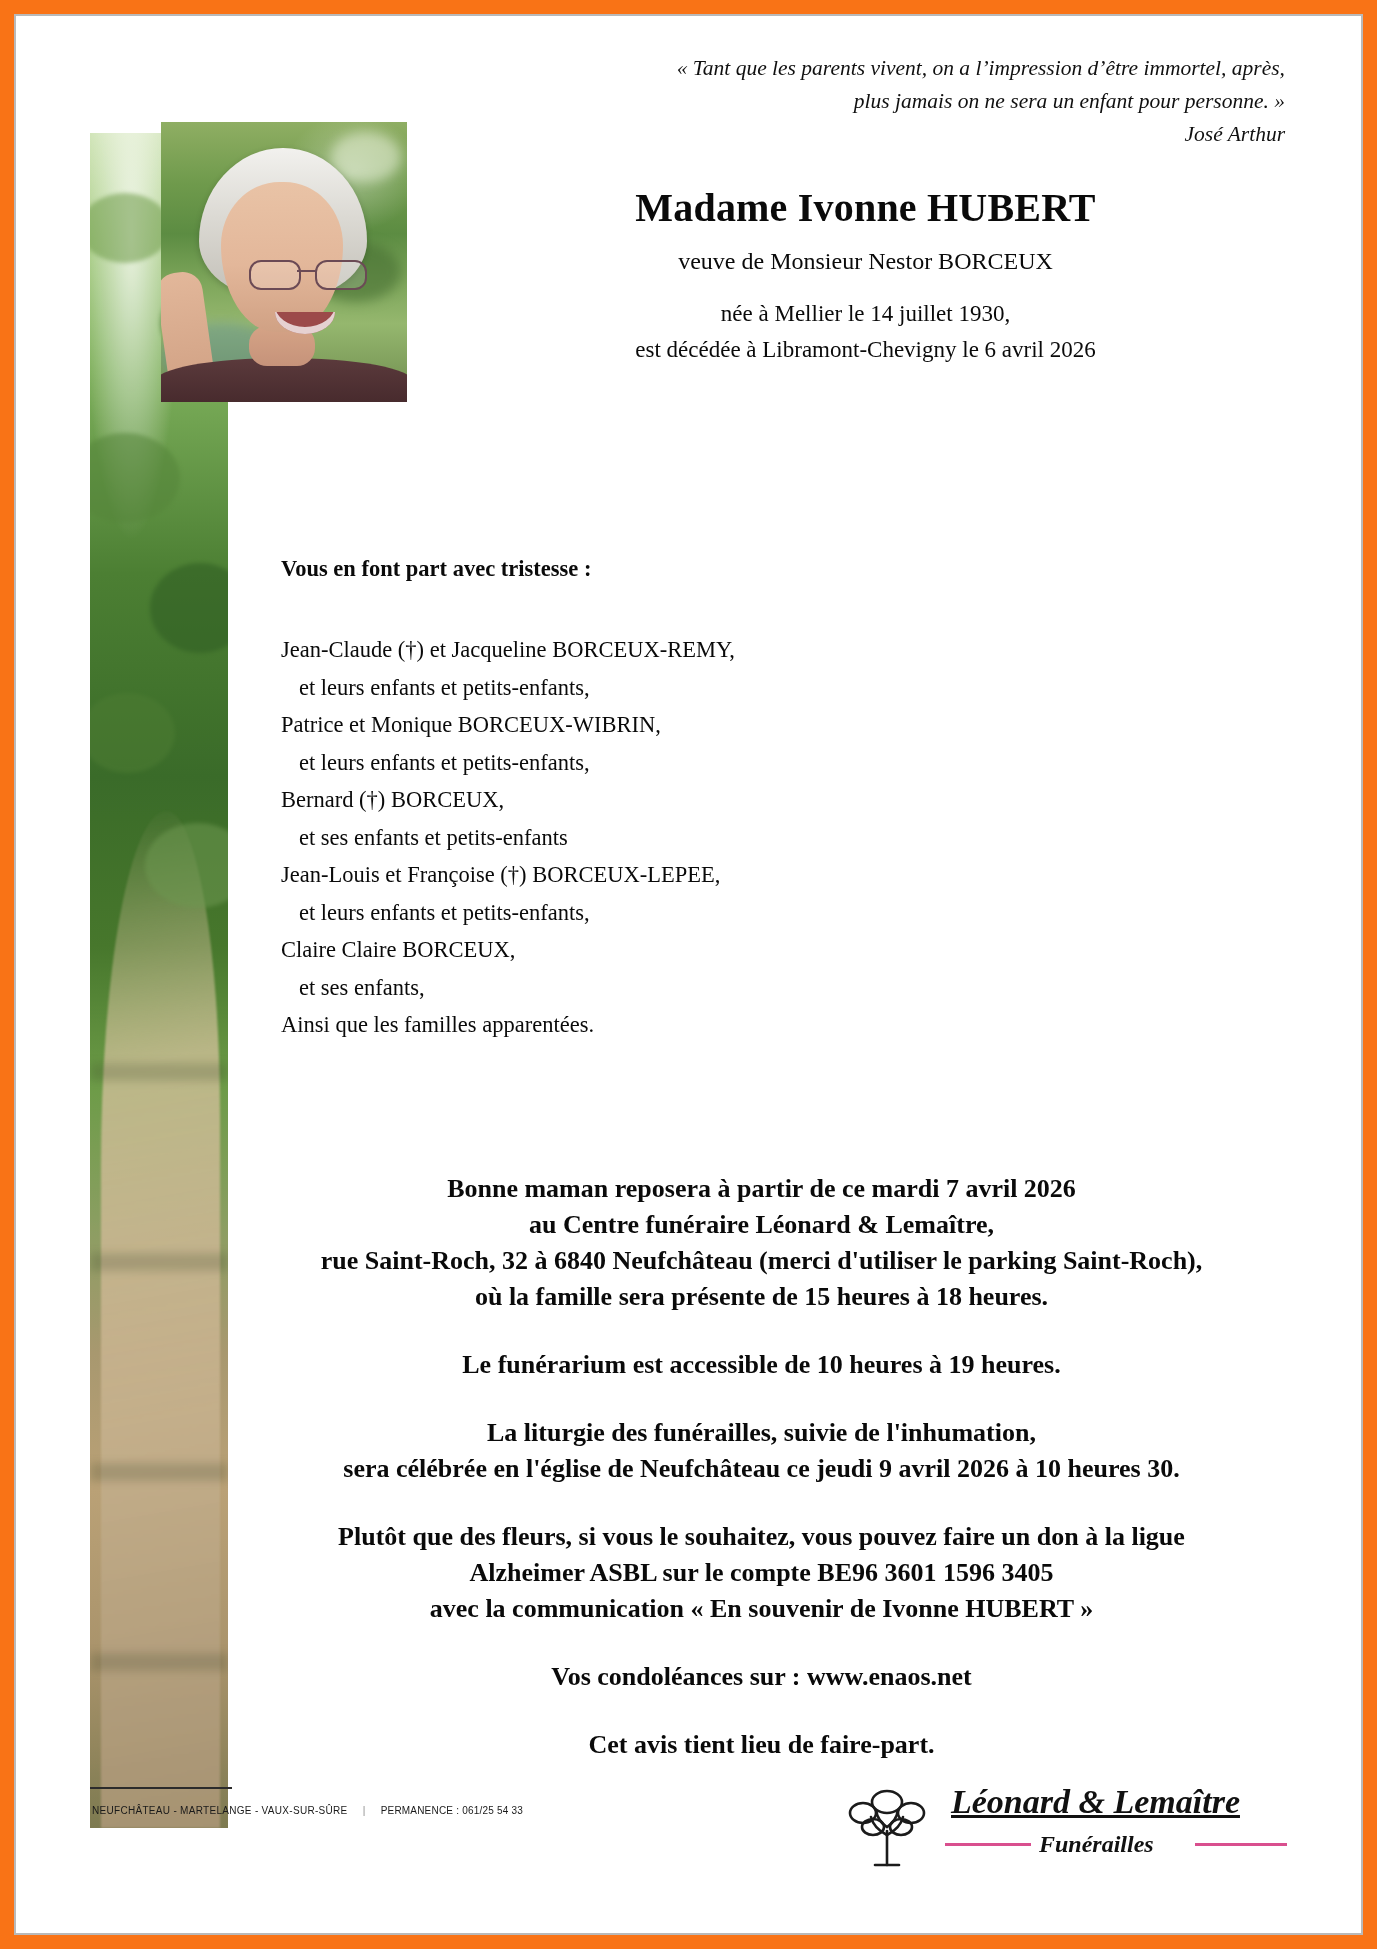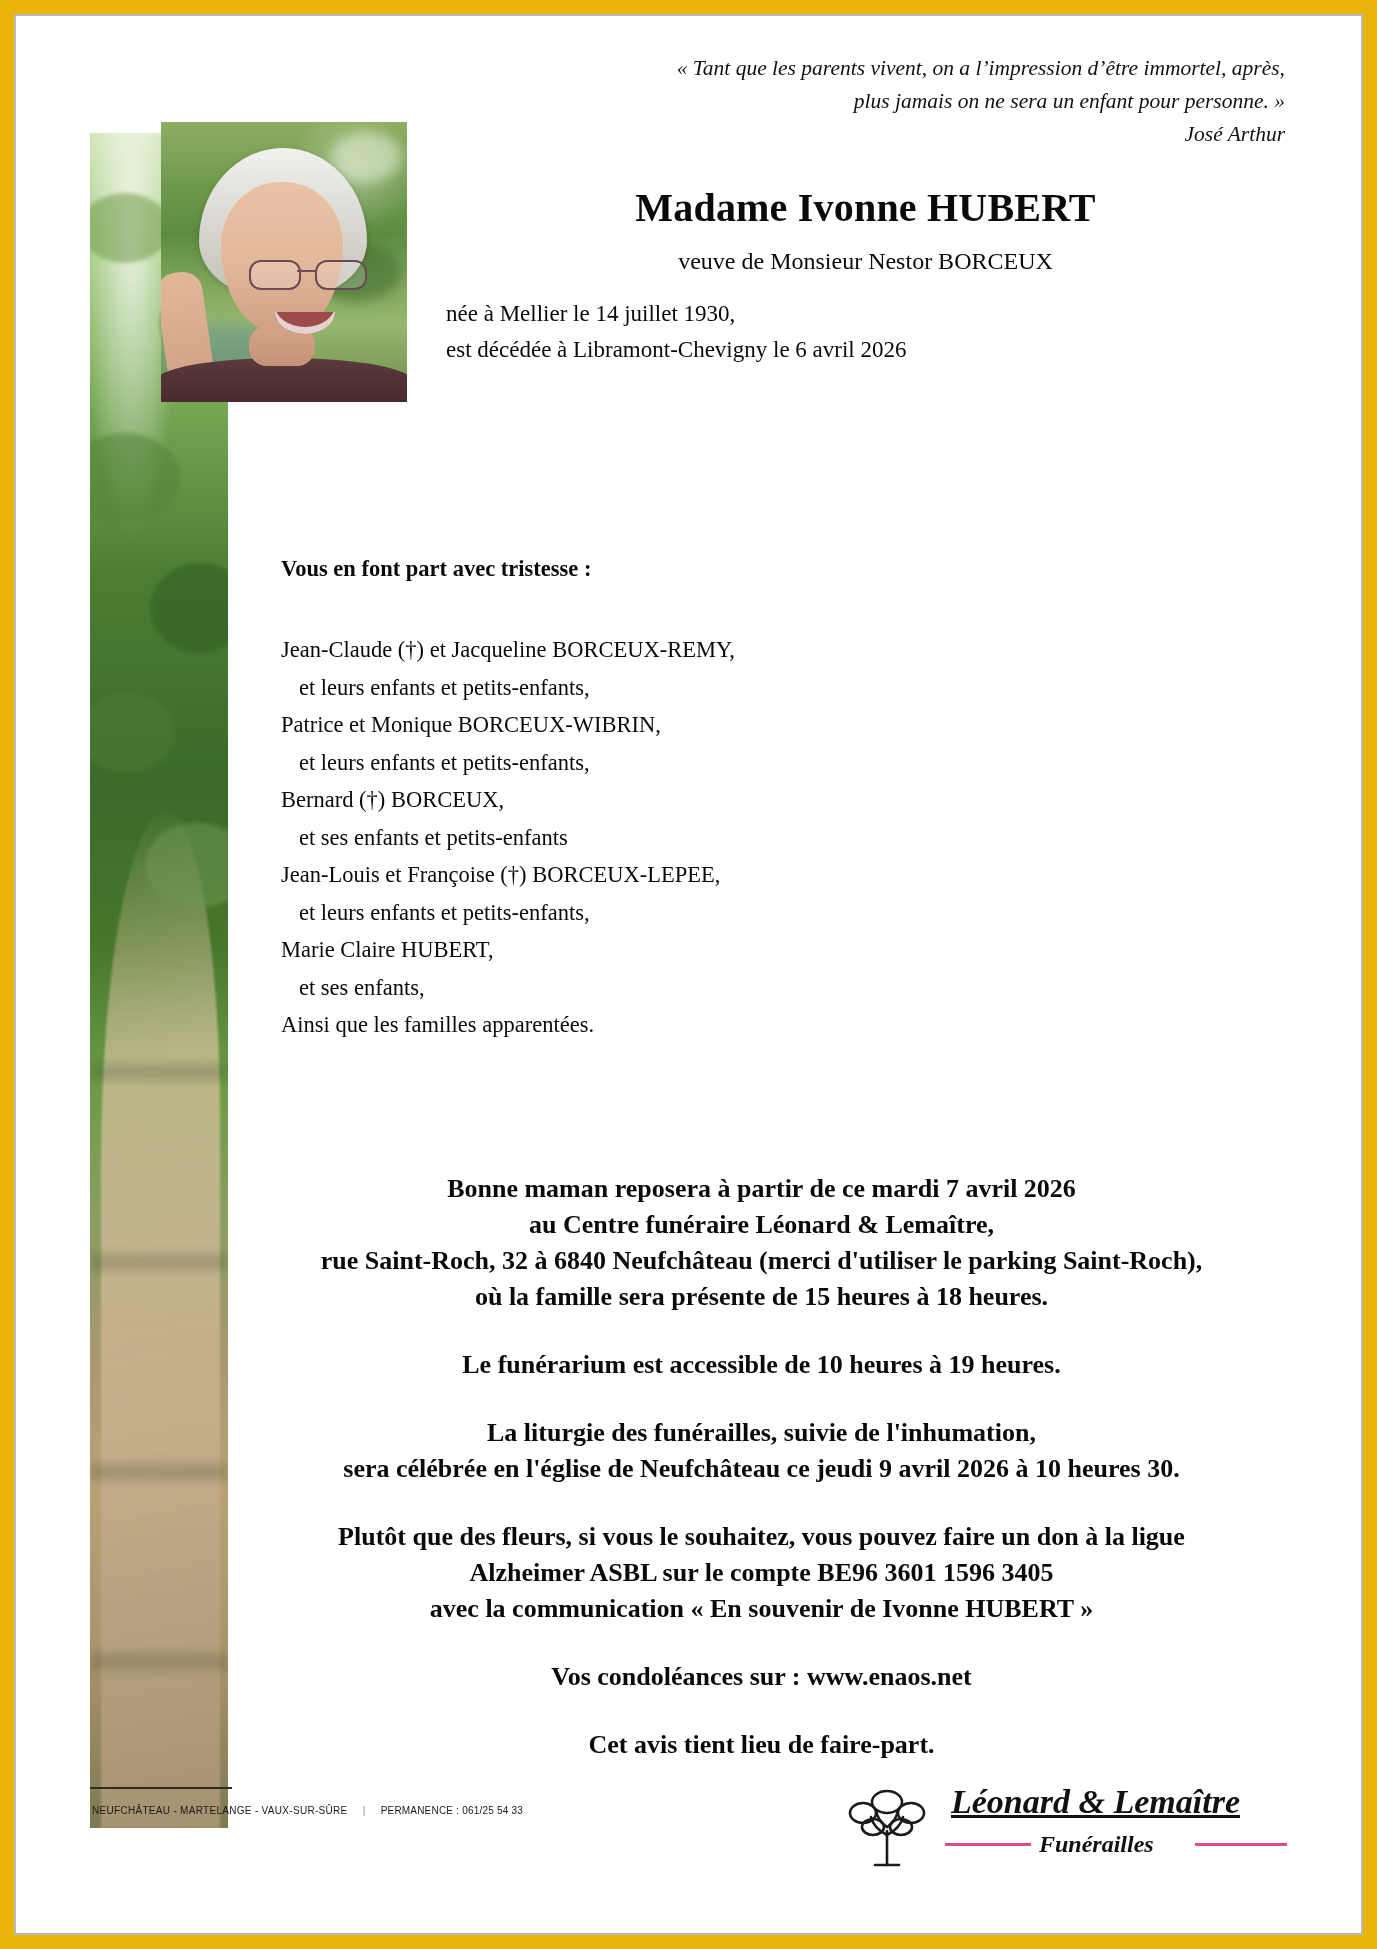--- a/index.html
+++ b/index.html
@@ -11,21 +11,21 @@
     width: 1377px;
     height: 1949px;
     font-family: "Liberation Serif", serif;
     color: #0a0a0a;
   }
   .page {
     position: relative;
     width: 1377px;
     height: 1949px;
     box-sizing: border-box;
-    background: #eab308;
+    background: #f97316;
     padding: 14px;
   }
   .page-frame {
     position: relative;
     width: 100%;
     height: 100%;
     box-sizing: border-box;
     border: 2px solid #b9b9b9;
     background: #ffffff;
     overflow: hidden;
@@ -203,20 +203,21 @@
     right: 76px;
     top: 232px;
     text-align: center;
     font-size: 24px;
   }
   .birth-death {
     position: absolute;
     left: 430px;
     right: 76px;
     top: 280px;
+    text-align: center;
     font-size: 23px;
     line-height: 36px;
   }
 
   .announce {
     position: absolute;
     left: 265px;
     top: 540px;
     font-size: 22.5px;
     font-weight: bold;
@@ -399,21 +400,21 @@
 
     <div class="family">
       <span>Jean-Claude (†) et Jacqueline BORCEUX-REMY,</span><br>
       <span class="indent">et leurs enfants et petits-enfants,</span><br>
       <span>Patrice et Monique BORCEUX-WIBRIN,</span><br>
       <span class="indent">et leurs enfants et petits-enfants,</span><br>
       <span>Bernard (†) BORCEUX,</span><br>
       <span class="indent">et ses enfants et petits-enfants</span><br>
       <span>Jean-Louis et Françoise (†) BORCEUX-LEPEE,</span><br>
       <span class="indent">et leurs enfants et petits-enfants,</span><br>
-      <span>Marie Claire HUBERT,</span><br>
+      <span>Claire Claire BORCEUX,</span><br>
       <span class="indent">et ses enfants,</span>
       <span class="related">Ainsi que les familles apparentées.</span>
     </div>
 
     <div class="service">
       <p>
         <span>Bonne maman reposera à partir de ce mardi 7 avril 2026</span><br>
         <span>au Centre funéraire Léonard &amp; Lemaître,</span><br>
         <span>rue Saint-Roch, 32 à 6840 Neufchâteau (merci d'utiliser le parking Saint-Roch),</span><br>
         <span>où la famille sera présente de 15 heures à 18 heures.</span>

